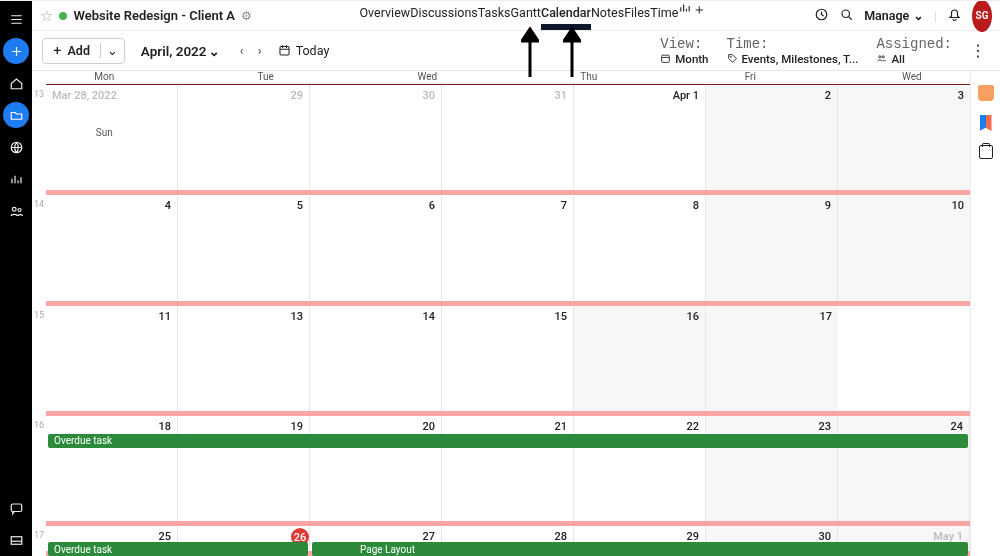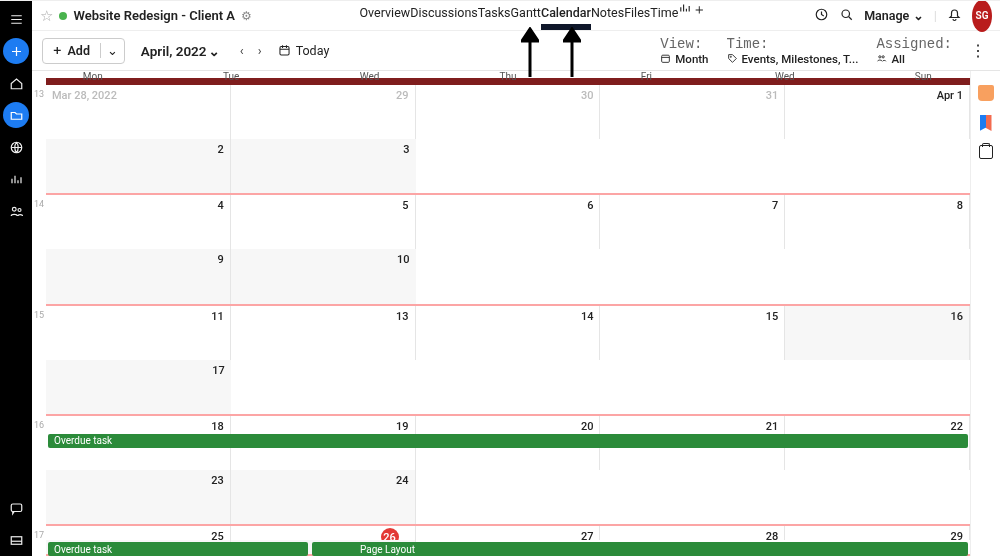--- a/index.html
+++ b/index.html
@@ -54,31 +54,31 @@
 .quick .qicon { width:16px;height:16px; }
 .quick .q1 { background:#f8a05f; border-radius:2px 2px 4px 4px; }
 .quick .q2 { width:12px;height:16px; background:linear-gradient(to right,#1d7cf2 50%, #f36b4f 50%); clip-path: polygon(0 0,100% 0,100% 100%,50% 80%,0 100%);}
 .quick .q3 { width:14px;height:14px; border:1.5px solid #222; border-radius:2px; position:relative;}
 .quick .q3::before { content:""; position:absolute; top:-3px; left:2px; right:2px; height:3px; border:1.5px solid #222; border-bottom:none; border-radius:2px 2px 0 0;}
 
 
 .calwrap { flex:1; display:flex; overflow:hidden; }
 .calnums { width:14px; display:flex; flex-direction:column; font-size:9px; color:#aaa; }
 .cal { flex:1; display:flex; flex-direction:column; }
-.dayhead { display:grid; grid-template-columns:repeat(7,1fr); border-bottom:7px solid #7f1d1d; height:14px;gap:45px; }
+.dayhead { display:grid; grid-template-columns:repeat(6,1fr); border-bottom:1px solid #7f1d1d; height:14px;gap:45px; }
 .dayhead div { text-align:center; font-size:10px; color:#555; }
 .rows { flex:1; display:flex; flex-direction:column; }
-.row { flex:1; display:grid; grid-template-columns:repeat(5,1fr); border-bottom:2px solid #fca5a5; position:relative; min-height:0;}
+.row { flex:1; display:grid; grid-template-columns:repeat(7,1fr); border-bottom:5px solid #fca5a5; position:relative; min-height:0;}
 .row .cell { border-right:1px solid #e5e5e5; padding:4px 6px; position:relative; }
 .row .cell:last-child { border-right:none; }
 .cell .dn { position:absolute; top:4px; right:6px; font-size:11px; color:#222; font-weight:500;}
 .cell.muted .dn { color:#bbb; }
 .cell.weekend { background:#f7f7f7; }
 .cell .dn-left { position:absolute; top:4px; left:6px; font-size:11px; color:#bbb; font-weight:500; }
-.cell.today .dn { background:#e33935; color:#fff; border-radius:50%; width:18px;height:18px; display:flex; align-items:center; justify-content:center; right:16px; top:2px;}
+.cell.today .dn { background:#e33935; color:#fff; border-radius:50%; width:18px;height:18px; display:flex; align-items:center; justify-content:center; right:0; top:2px;}
 .bar { position:absolute; height:14px; background:#2b8b3a; color:#fff; font-size:10px; padding:0 6px; display:flex; align-items:center; border-radius:2px; top:18px; z-index:2;}
 .row.last { flex:0 0 30px; }
 .wknum { flex:1; display:flex; align-items:flex-start; justify-content:center; padding-top:4px; }
 
 
 .arrow { position:absolute; width:18px; height:50px; z-index:50; }
 .arrow svg { width:100%; height:100%; }
 
 
 .badge { position:absolute; bottom:3px; right:34px; background:#d33; color:#fff; font-size:8px; padding:1px 4px; border-radius:2px; display:flex; align-items:center; gap:2px;}

